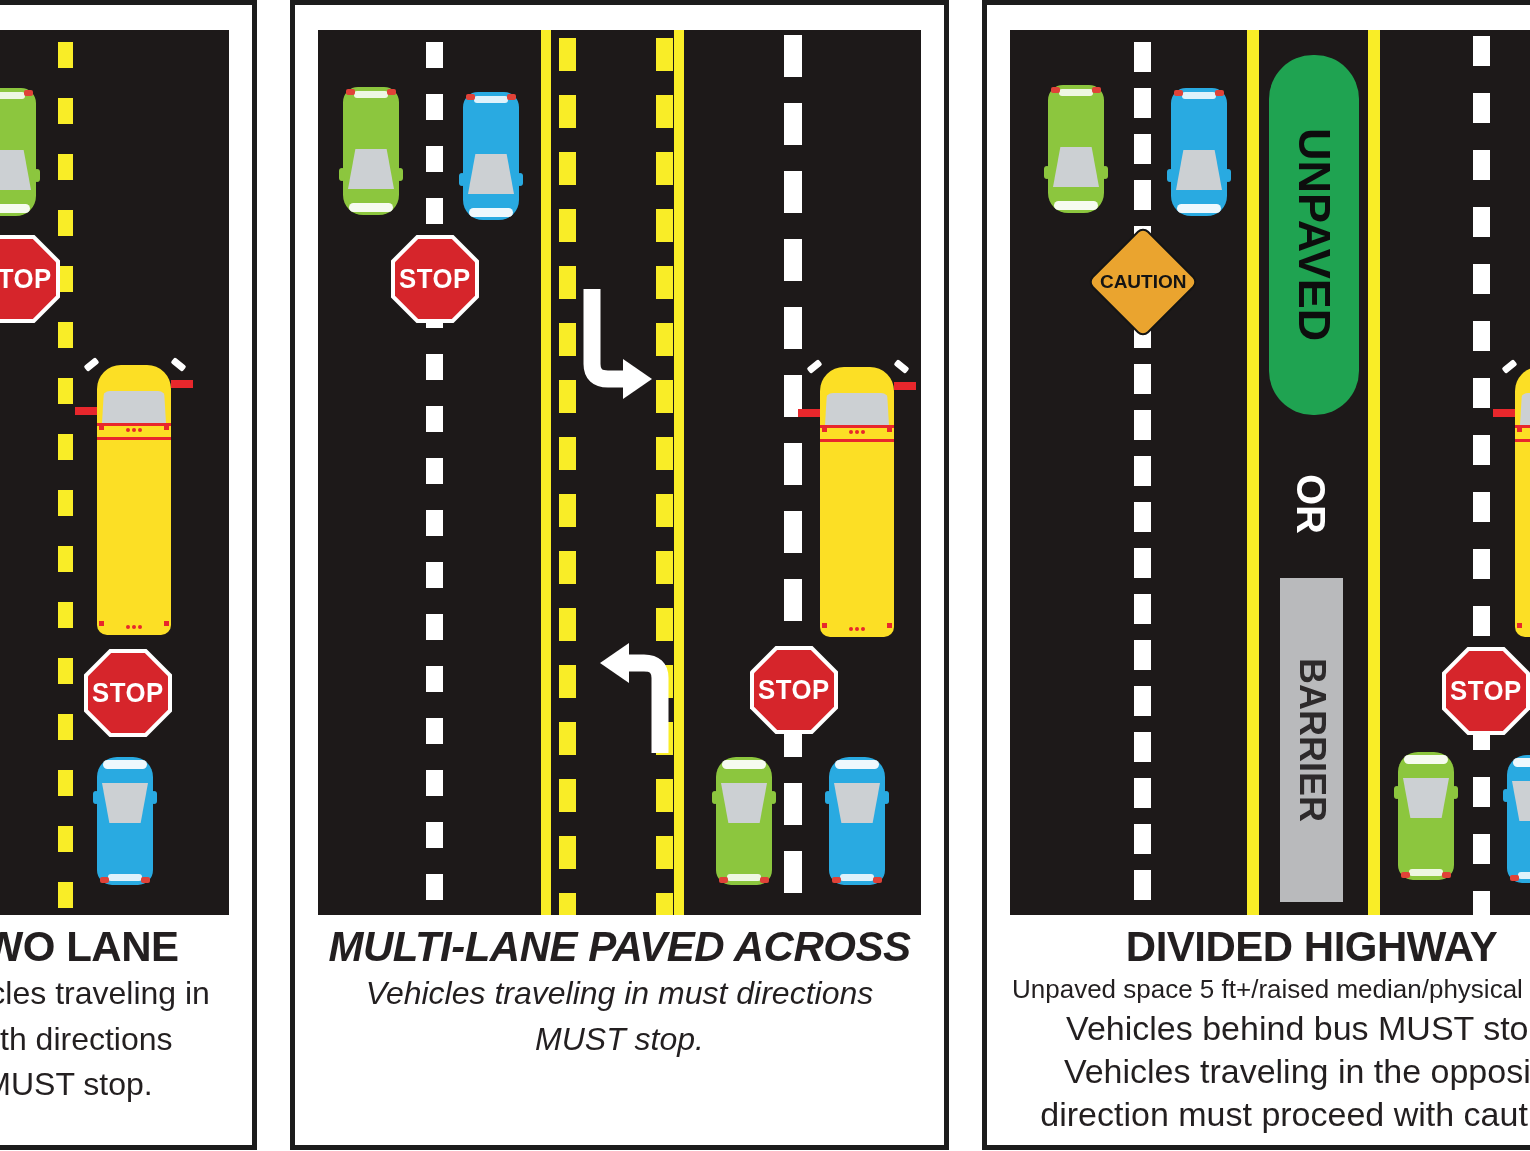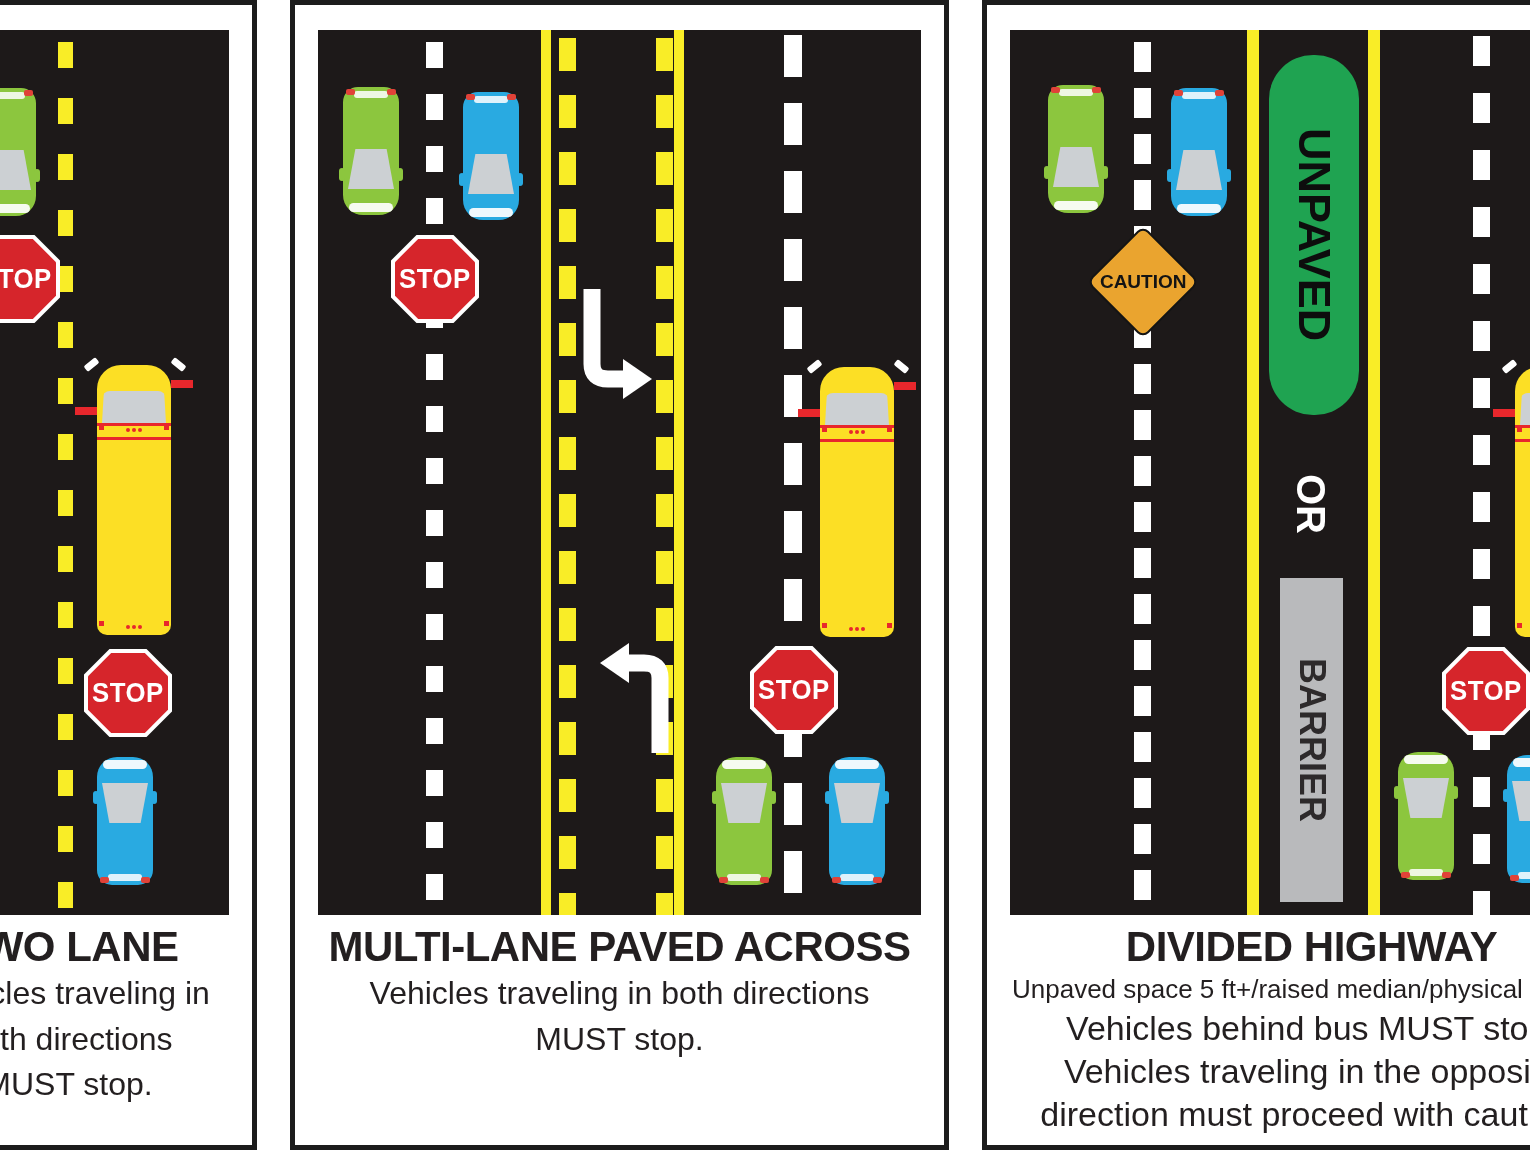--- a/index.html
+++ b/index.html
@@ -169,23 +169,23 @@
           <div class="abs" style="inset: 0px; background: rgb(41, 170, 225); border-radius: 20px 20px 15px 15px;"></div>
           <div class="abs" style="left: 6px; right: 6px; top: 3px; height: 9px; background: rgba(255, 255, 255, 0.92); border-radius: 8px;"></div>
           <div class="abs" style="left: -4px; top: 34px; width: 6px; height: 13px; background: rgb(41, 170, 225); border-radius: 3px;"></div>
           <div class="abs" style="right: -4px; top: 34px; width: 6px; height: 13px; background: rgb(41, 170, 225); border-radius: 3px;"></div>
           <div class="abs" style="left: 5px; right: 5px; top: 26px; height: 40px; background: rgb(204, 208, 211); clip-path: polygon(0px 0px, 100% 0px, 84% 100%, 16% 100%);"></div>
           <div class="abs" style="left: 11px; right: 11px; bottom: 4px; height: 7px; background: rgba(255, 255, 255, 0.85); border-radius: 3px;"></div>
           <div class="abs" style="left: 3px; bottom: 2px; width: 9px; height: 6px; background: rgb(224, 66, 56); border-radius: 2px;"></div>
           <div class="abs" style="right: 3px; bottom: 2px; width: 9px; height: 6px; background: rgb(224, 66, 56); border-radius: 2px;"></div>
         </div>
       </div>
-    <div class="caption" style="top: 908px;">
+    <div class="caption" style="top: 908px; font-style: italic;">
       <div class="cap-title">MULTI-LANE PAVED ACROSS</div>
-      <div class="cap-line">Vehicles traveling in both directions</div>
+      <div class="cap-line">Vehicles traveling in must directions</div>
       <div class="cap-line">MUST stop.</div>
     </div>
   </section>
 
   <section class="panel panel-divided" id="panel-2" style="left: 982px; width: 659px; height: 1150px; border-color: rgb(28, 28, 28);">
     <div class="road" style="left: 23px; top: 25px; width: 603px; height: 885px; background: rgb(29, 25, 25);">
         <div class="abs lane-line" style="left: 124px; top: 0px; width: 17px; height: 100%; background-image: linear-gradient(rgb(255, 255, 255) 0px, rgb(255, 255, 255) 30px, transparent 30px, transparent 100%); background-size: 100% 46px; background-repeat: repeat-y; background-position: 0px 12px;"></div>
         <div class="abs lane-line" style="left: 237px; top: 0px; width: 12px; height: 100%; background: rgb(249, 237, 39);"></div>
         <div class="abs lane-line" style="left: 358px; top: 0px; width: 12px; height: 100%; background: rgb(249, 237, 39);"></div>
         <div class="abs lane-line" style="left: 463px; top: 0px; width: 17px; height: 100%; background-image: linear-gradient(rgb(255, 255, 255) 0px, rgb(255, 255, 255) 30px, transparent 30px, transparent 100%); background-size: 100% 57px; background-repeat: repeat-y; background-position: 0px 6px;"></div>

